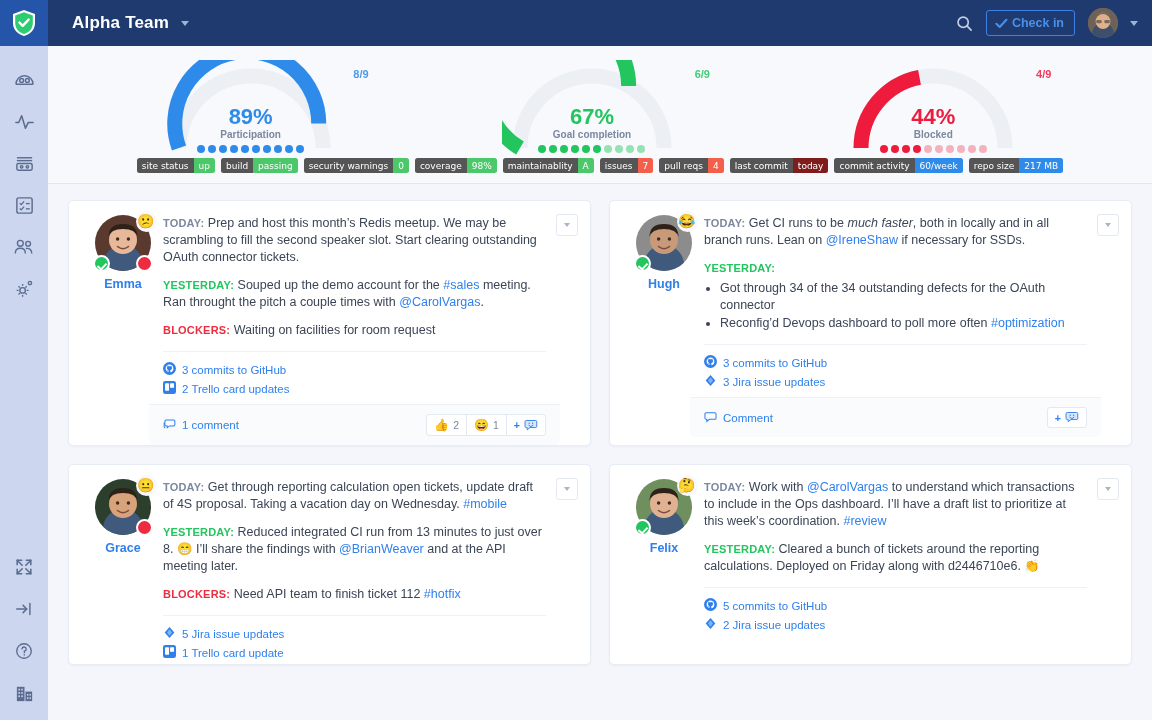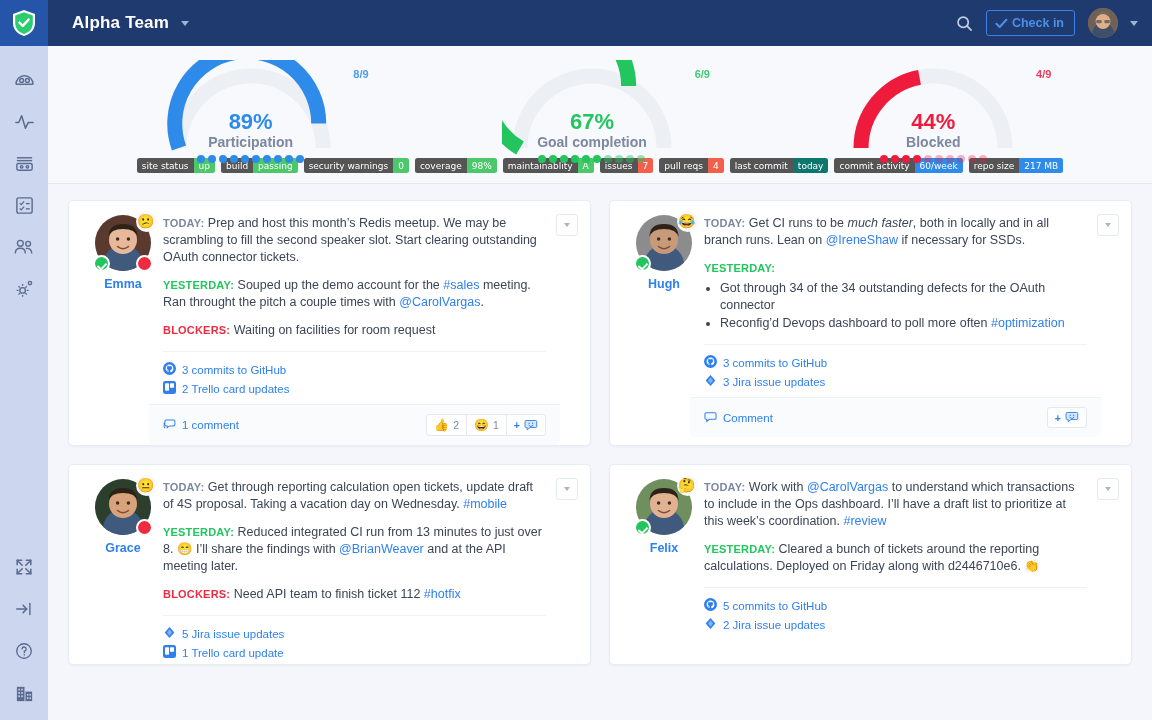--- a/index.html
+++ b/index.html
@@ -92,27 +92,27 @@
     padding: 8px 0 10px;
   }
   .gauges { display: flex; justify-content: space-around; align-items: flex-start; padding: 0 40px; }
   .gauge { position: relative; width: 240px; height: 100px; }
   .gauge svg { position: absolute; left: 22px; top: 6px; }
   .gauge-frac {
     position: absolute; right: 10px; top: 14px;
     font-size: 11px; font-weight: bold;
   }
   .gauge-center {
-    position: absolute; left: 22px; top: 16px; width: 180px; height: 95px;
+    position: absolute; left: 22px; top: 6px; width: 180px; height: 95px;
     display: flex; flex-direction: column; align-items: center; justify-content: flex-end;
     padding-bottom: 2px;
     text-align: right;
   }
   .gauge-pct { font-size: 22px; font-weight: bold; line-height: 1.05; }
-  .gauge-label { font-size: 14px; font-weight: bold; color: #7b889f; margin-top: 1px; }
+  .gauge-label { font-size: 10px; font-weight: bold; color: #7b889f; margin-top: 1px; }
   .gauge-dots { display: flex; gap: 3px; margin-top: 5px; }
   .gauge-dots i { width: 8px; height: 8px; border-radius: 50%; display: block; }
 
   
   .badges { display: flex; justify-content: center; gap: 6px; margin-top: 4px; }
   .badge {
     display: flex; height: 15px; border-radius: 2.5px; overflow: hidden;
     font-size: 9px; font-family: "DejaVu Sans", sans-serif;
   }
   .badge .bk { background: #555; color: #fff; padding: 0 5px; display: flex; align-items: center; }
@@ -444,21 +444,21 @@
           <div class="badge">
             <span class="bk">issues</span>
             <span class="bv" style="background:#f2604b">7</span>
           </div>
           <div class="badge">
             <span class="bk">pull reqs</span>
             <span class="bv" style="background:#f2604b">4</span>
           </div>
           <div class="badge">
             <span class="bk">last commit</span>
-            <span class="bv" style="background:#0f766e">today</span>
+            <span class="bv" style="background:#7f1d1d">today</span>
           </div>
           <div class="badge">
             <span class="bk">commit activity</span>
             <span class="bv" style="background:#2f8bea">60/week</span>
           </div>
           <div class="badge">
             <span class="bk">repo size</span>
             <span class="bv" style="background:#2f8bea">217 MB</span>
           </div>
         </div>

